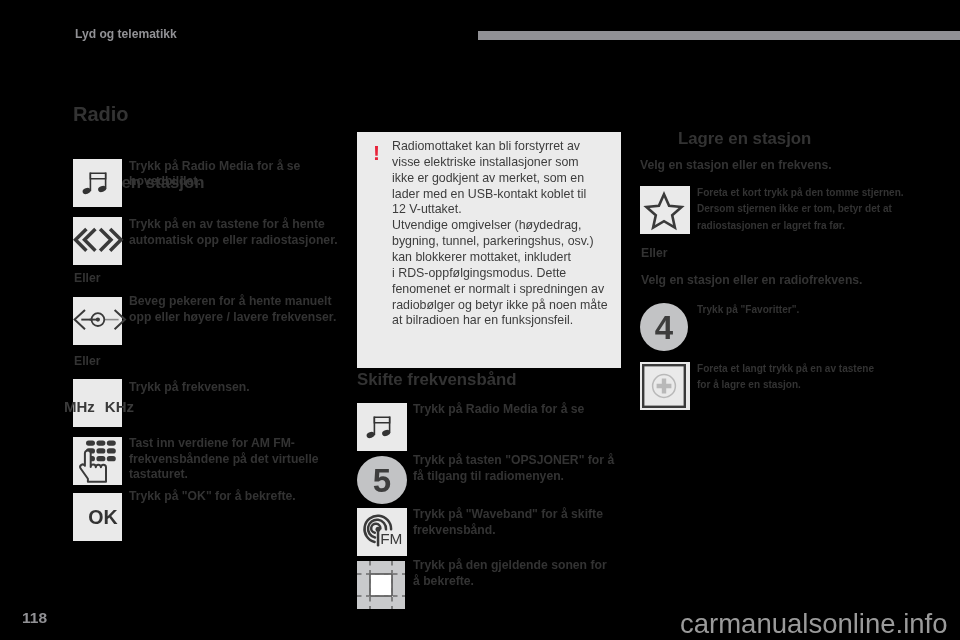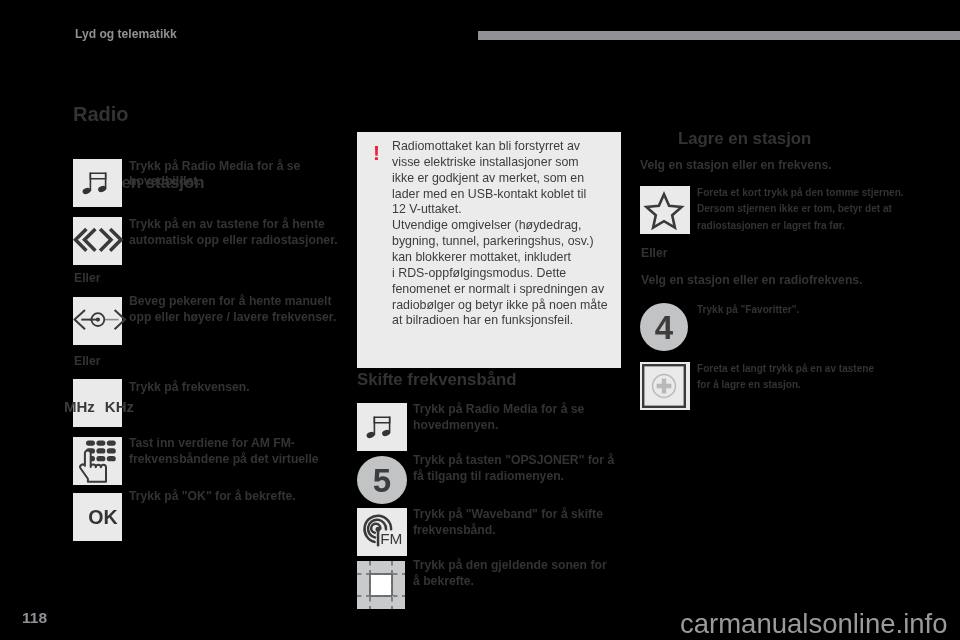--- a/index.html
+++ b/index.html
@@ -164,20 +164,21 @@
         <rect x="13.0" y="19.1" width="9.0" height="5.2" rx="2.6"></rect>
         <rect x="23.4" y="19.1" width="9.0" height="5.2" rx="2.6"></rect>
         <rect x="33.8" y="19.1" width="9.0" height="5.2" rx="2.6"></rect>
       </g>
       <path d="M11.9 16.3 a2.9 2.9 0 0 1 5.8 0 v13.7 a2.55 2.55 0 0 1 5.1 0.3 a2.55 2.55 0 0 1 5.1 0 a2.55 2.55 0 0 1 5.1 0 v14.4 h-18.1 v-2.9 l-7.4 -10.6 a2.5 2.5 0 0 1 4.2 -2.7 l0.2 0.3 z" fill="#eaeaea" stroke="#3a3a3a" stroke-width="2.0" stroke-linejoin="round" stroke-linecap="round"></path>
     </svg>
   </div>
   <div class="abs para" id="l-t5">
       <div>Tast inn verdiene for AM FM-</div>
       <div>frekvensbåndene på det virtuelle</div>
+      <div>tastaturet.</div>
     </div>
 
   <div class="abs iconbox" id="l-box6">
     <span class="oklbl">OK</span>
   </div>
   <div class="abs para" id="l-t6">
       <div>Trykk på "OK" for å bekrefte.</div>
     </div>
 
   <div class="abs" id="warn"></div>
@@ -205,21 +206,20 @@
         <path d="M16.6 13.6 H33.4 V20.4 H16.6 Z M18.0 15.0 V19.0 H32.0 V15.0 Z"></path>
         <rect x="16.6" y="13.6" width="1.6" height="18.5"></rect>
         <rect x="31.8" y="13.6" width="1.6" height="16.5"></rect>
         <ellipse cx="13.6" cy="32.0" rx="4.1" ry="2.9" transform="rotate(-20 13.6 32.0)"></ellipse>
         <ellipse cx="29.1" cy="30.0" rx="4.1" ry="2.9" transform="rotate(-20 29.1 30.0)"></ellipse>
       </g>
     </svg>
   </div>
   <div class="abs para" id="m-t1">
       <div>Trykk på Radio Media for å se</div>
-      <div>hovedmenyen.</div>
     </div>
 
   <div class="abs circ" id="m-box2">
     <span>5</span>
   </div>
   <div class="abs para" id="m-t2">
       <div>Trykk på tasten "OPSJONER" for å</div>
       <div>få tilgang til radiomenyen.</div>
     </div>
 

